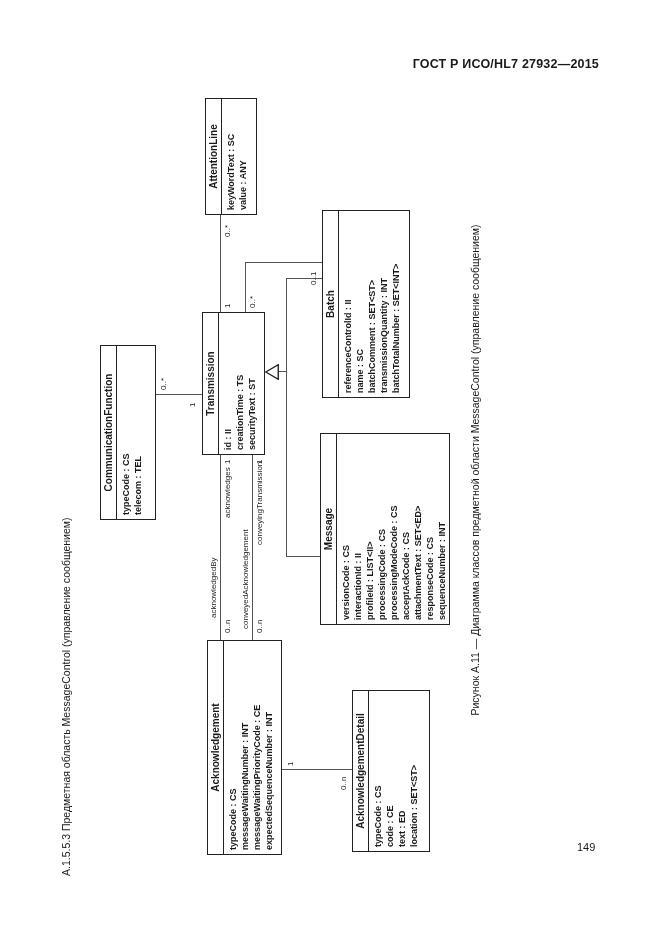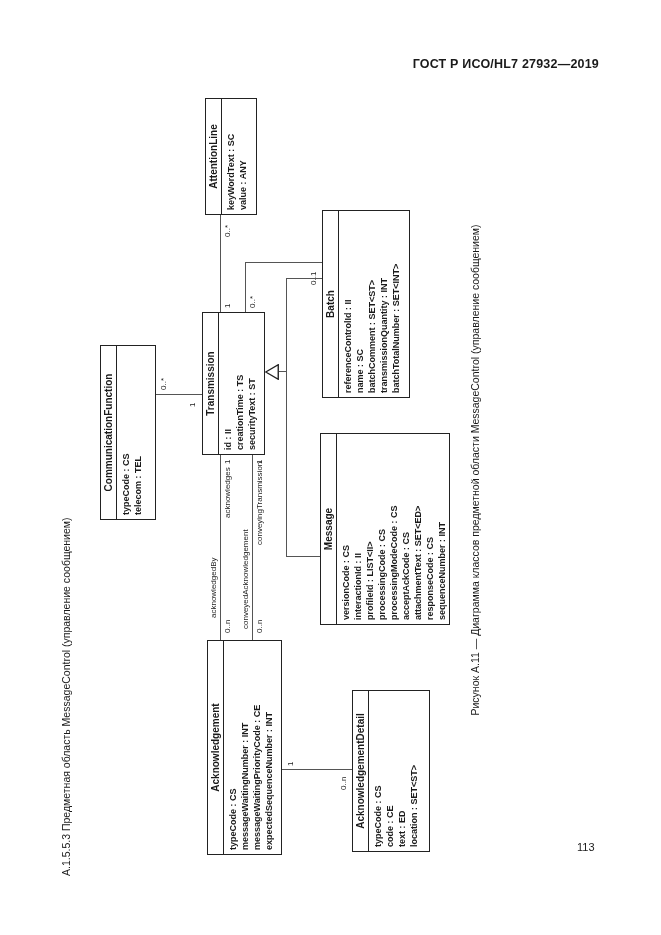--- a/index.html
+++ b/index.html
@@ -39,21 +39,21 @@
   .hline { position:absolute; height:0; border-top:1px solid #555; }
   .vline { position:absolute; width:0; border-left:1px solid #555; }
   .lbl { position:absolute; font-size:8px; color:#222; white-space:nowrap; }
   .tri { position:absolute; }
 </style>
 </head>
 <body>
 
 <div class="page">
 
-  <div class="doc-header">ГОСТ Р ИСО/HL7 27932—2019</div>
+  <div class="doc-header">ГОСТ Р ИСО/HL7 27932—2015</div>
 
   <div class="rot">
 
     <div class="section-heading">А.1.5.5.3 Предметная область MessageControl (управление сообщением)</div>
 
     <div class="cls" style="left:360px; top:45px; width:175px; height:56px;">
       <div class="title">CommunicationFunction</div>
       <div class="attrs">
         <div>typeCode : CS</div>
         <div>telecom : TEL</div>
@@ -156,14 +156,14 @@
     <div class="vline" style="left:323px; top:231px; height:34px;"></div>
     <div class="vline" style="left:601px; top:231px; height:36px;"></div>
 
     <div class="vline" style="left:110px; top:227px; height:70px;"></div>
     <div class="lbl" style="left:114px; top:231px;">1</div>
     <div class="lbl" style="left:90px; top:284px;">0..n</div>
 
     <div class="caption">Рисунок А.11 — Диаграмма классов предметной области MessageControl (управление сообщением)</div>
   </div>
 
-  <div class="page-number">113</div>
+  <div class="page-number">149</div>
 </div>
 
 </body></html>

